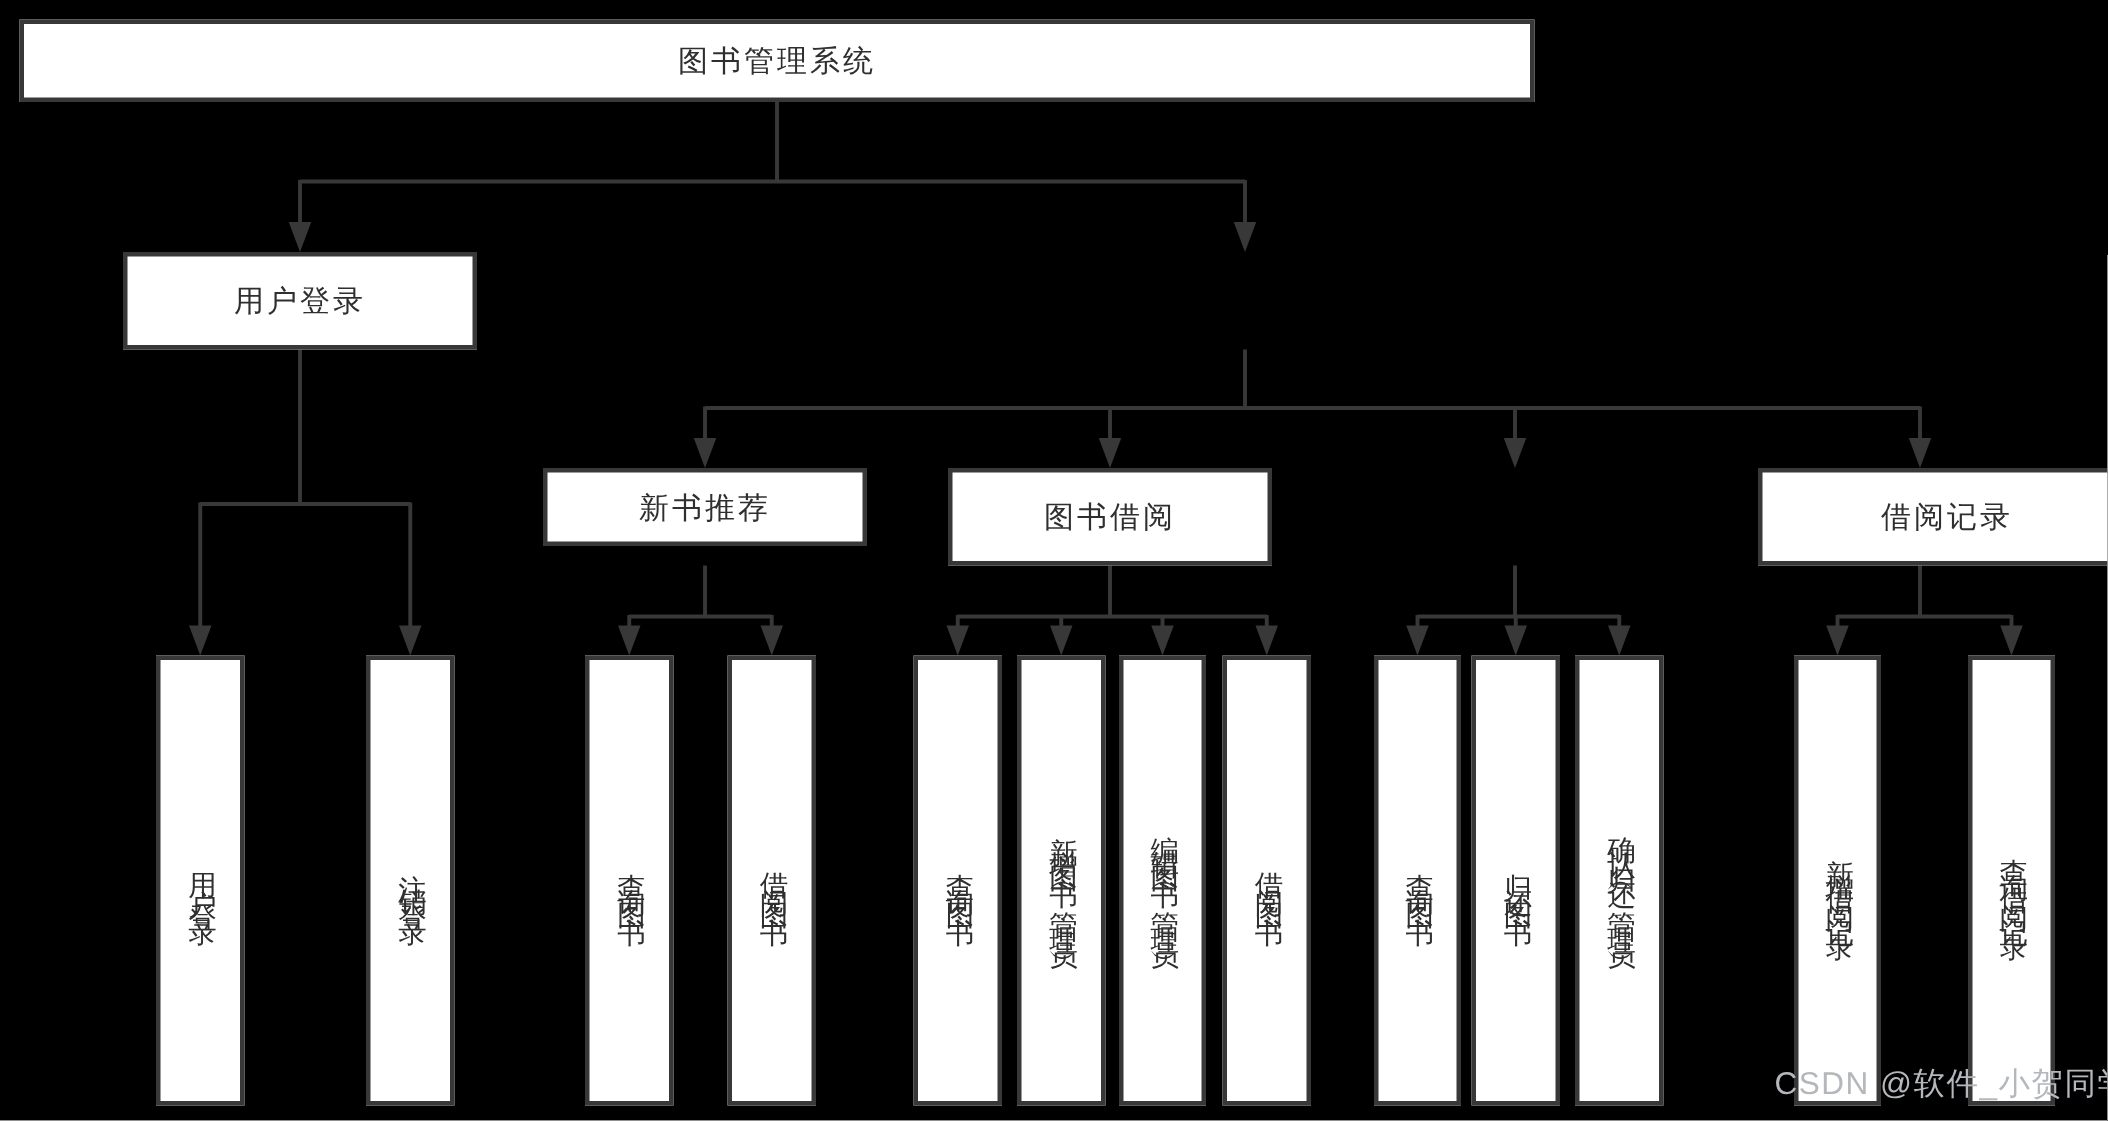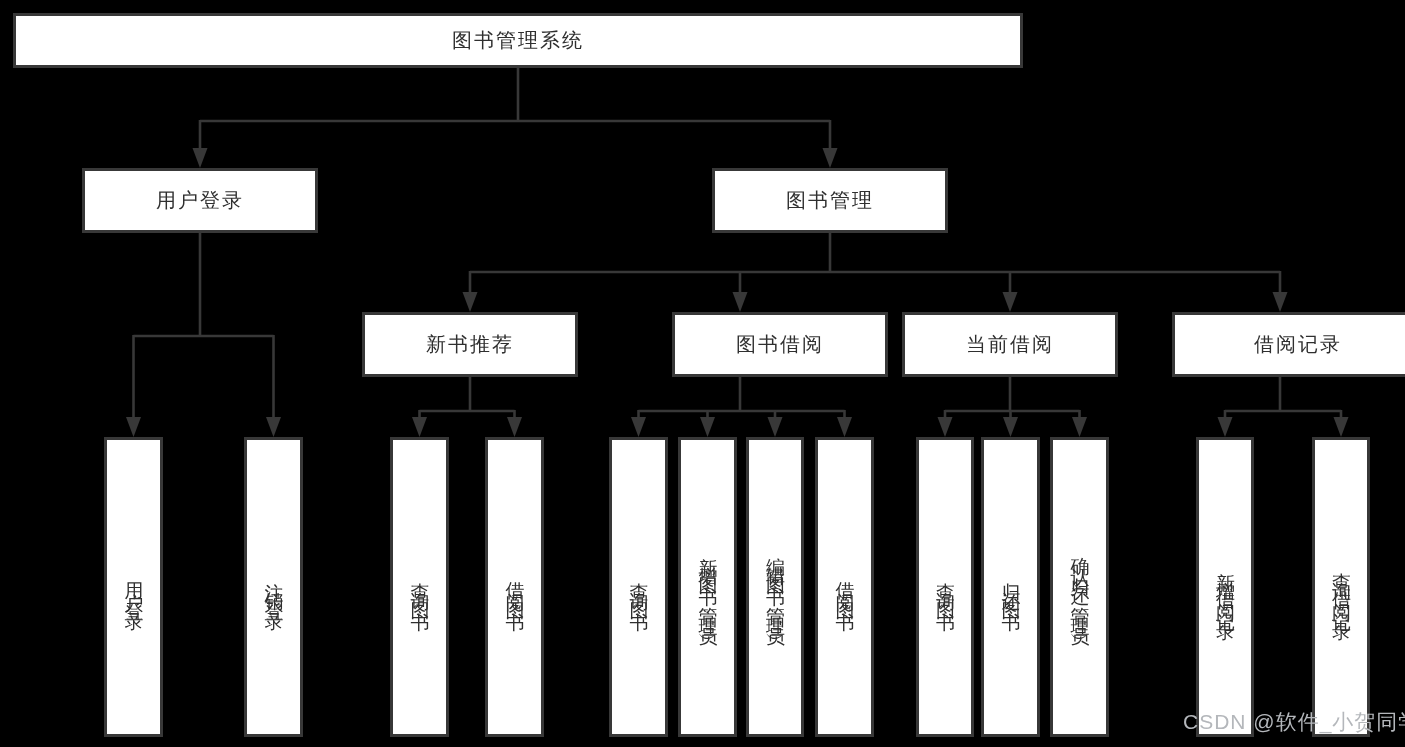--- a/index.html
+++ b/index.html
@@ -124,25 +124,23 @@
       <line x1="1225" y1="410" x2="1225" y2="421"></line>
       <polygon points="1217.5,417 1232.5,417 1225,437" stroke="none"></polygon>
       <line x1="1341" y1="410" x2="1341" y2="421"></line>
       <polygon points="1333.5,417 1348.5,417 1341,437" stroke="none"></polygon>
     </g>
   </svg>
 
   <div class="box" style="left:13px; top:13px; width:1010px; height:55px;">图书管理系统</div>
 
   <div class="box" style="left:82px; top:168px; width:236px; height:65px;">用户登录</div>
-  <div class="box" style="left:712px; top:168px; width:236px; height:65px;">图书管理</div>
 
-  <div class="box" style="left:362px; top:312px; width:216px; height:65px;">新书推荐</div>
-  <div class="box" style="left:632px; top:312px; width:216px; height:65px;margin-left:40px;">图书借阅</div>
-  <div class="box" style="left:902px; top:312px; width:216px; height:65px;">当前借阅</div>
+  <div class="box" style="left:362px; top:312px; width:216px; height:52px;">新书推荐</div>
+  <div class="box" style="left:632px; top:312px; width:216px; height:65px;">图书借阅</div>
   <div class="box" style="left:1172px; top:312px; width:252px; height:65px;">借阅记录</div>
 
   <div class="box leaf" style="left:104px; top:437px; width:59px; height:300px;">
     <span class="vtext">用户登录</span>
   </div>
   <div class="box leaf" style="left:244px; top:437px; width:59px; height:300px;">
     <span class="vtext">注销登录</span>
   </div>
 
   <div class="box leaf" style="left:390px; top:437px; width:59px; height:300px;">

